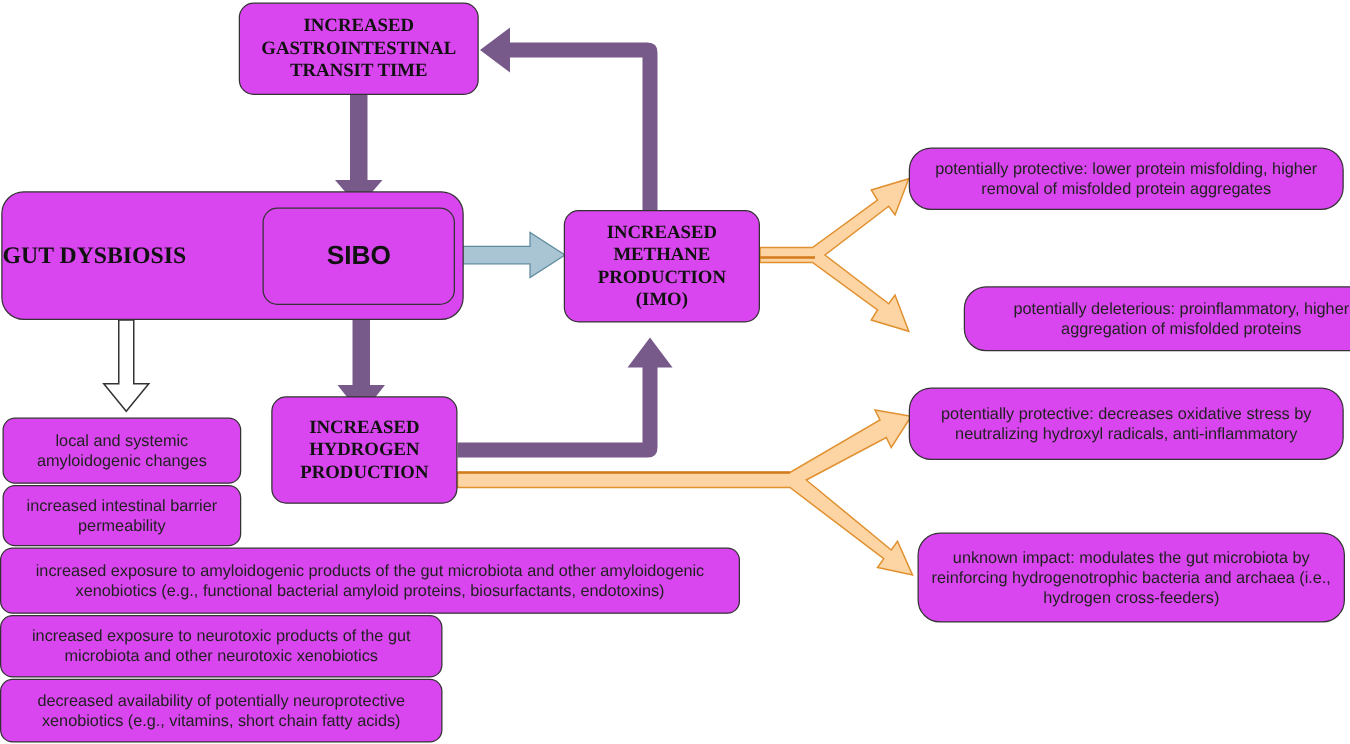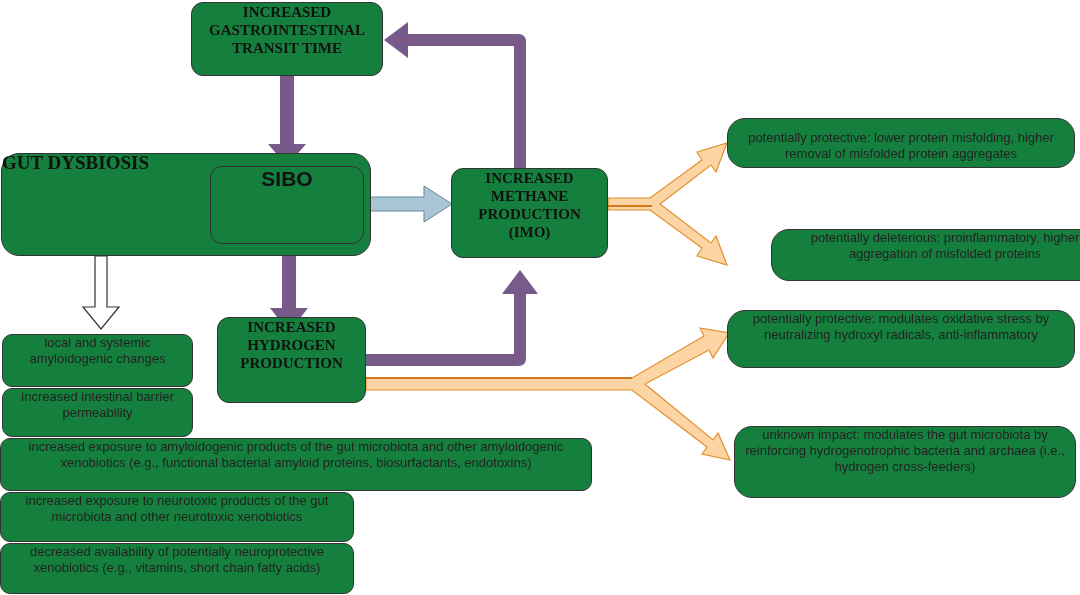--- a/index.html
+++ b/index.html
@@ -1,18 +1,18 @@
 <!DOCTYPE html>
 <html><head>
 <meta charset="utf-8">
 <style>
   html, body { margin:0; padding:0; background:#ffffff; }
   body { width:1080px; height:595px; position:relative; overflow:hidden; }
-  .box { position:absolute; box-sizing:border-box; border:1.5px solid #333; border-radius:12px; background:#15803d;
-         display:flex; align-items:flex-start; justify-content:center; text-align:center; }
+  .box { position:absolute; box-sizing:border-box; border:1.5px solid #333; border-radius:12px; background:#d946ef;
+         display:flex; align-items:center; justify-content:center; text-align:center; }
   .serif { font-family:"Liberation Serif", serif; font-weight:bold; color:#111; font-size:15px; line-height:18px; }
   .sans { font-family:"Liberation Sans", sans-serif; color:#222; font-size:13px; line-height:16px; }
   svg.arrows { position:absolute; left:0; top:0; }
   .outer { border-radius:18px; }
 </style>
 </head>
 <body>
 
 <svg class="arrows" width="1080" height="595">
 
@@ -56,21 +56,21 @@
 </div>
 
 <div class="box sans" style="left:727px;top:118px;width:348px;height:50px;border-radius:18px;padding:11px 8px;">
   <span>potentially protective: lower protein misfolding, higher removal of misfolded protein aggregates</span>
 </div>
 <div class="box sans" style="left:727px;top:229px;width:348px;height:52px;border-radius:18px;padding:0 8px;margin-left:44px;">
   <span>potentially deleterious: proinflammatory, higher aggregation of misfolded proteins</span>
 </div>
 
 <div class="box sans" style="left:727px;top:310px;width:348px;height:58px;border-radius:18px;padding:0 10px;">
-  <span>potentially protective: modulates oxidative stress by neutralizing hydroxyl radicals, anti-inflammatory</span>
+  <span>potentially protective: decreases oxidative stress by neutralizing hydroxyl radicals, anti-inflammatory</span>
 </div>
 <div class="box sans" style="left:734px;top:426px;width:342px;height:72px;border-radius:18px;padding:0 8px;">
   <span>unknown impact: modulates the gut microbiota by reinforcing hydrogenotrophic bacteria and archaea (i.e., hydrogen cross-feeders)</span>
 </div>
 
 <div class="box sans" style="left:2px;top:334px;width:191px;height:53px;border-radius:10px;padding:0 8px;">
   <span>local and systemic amyloidogenic changes</span>
 </div>
 <div class="box sans" style="left:2px;top:388px;width:191px;height:49px;border-radius:10px;padding:0 4px;">
   <span>increased intestinal barrier permeability</span>

